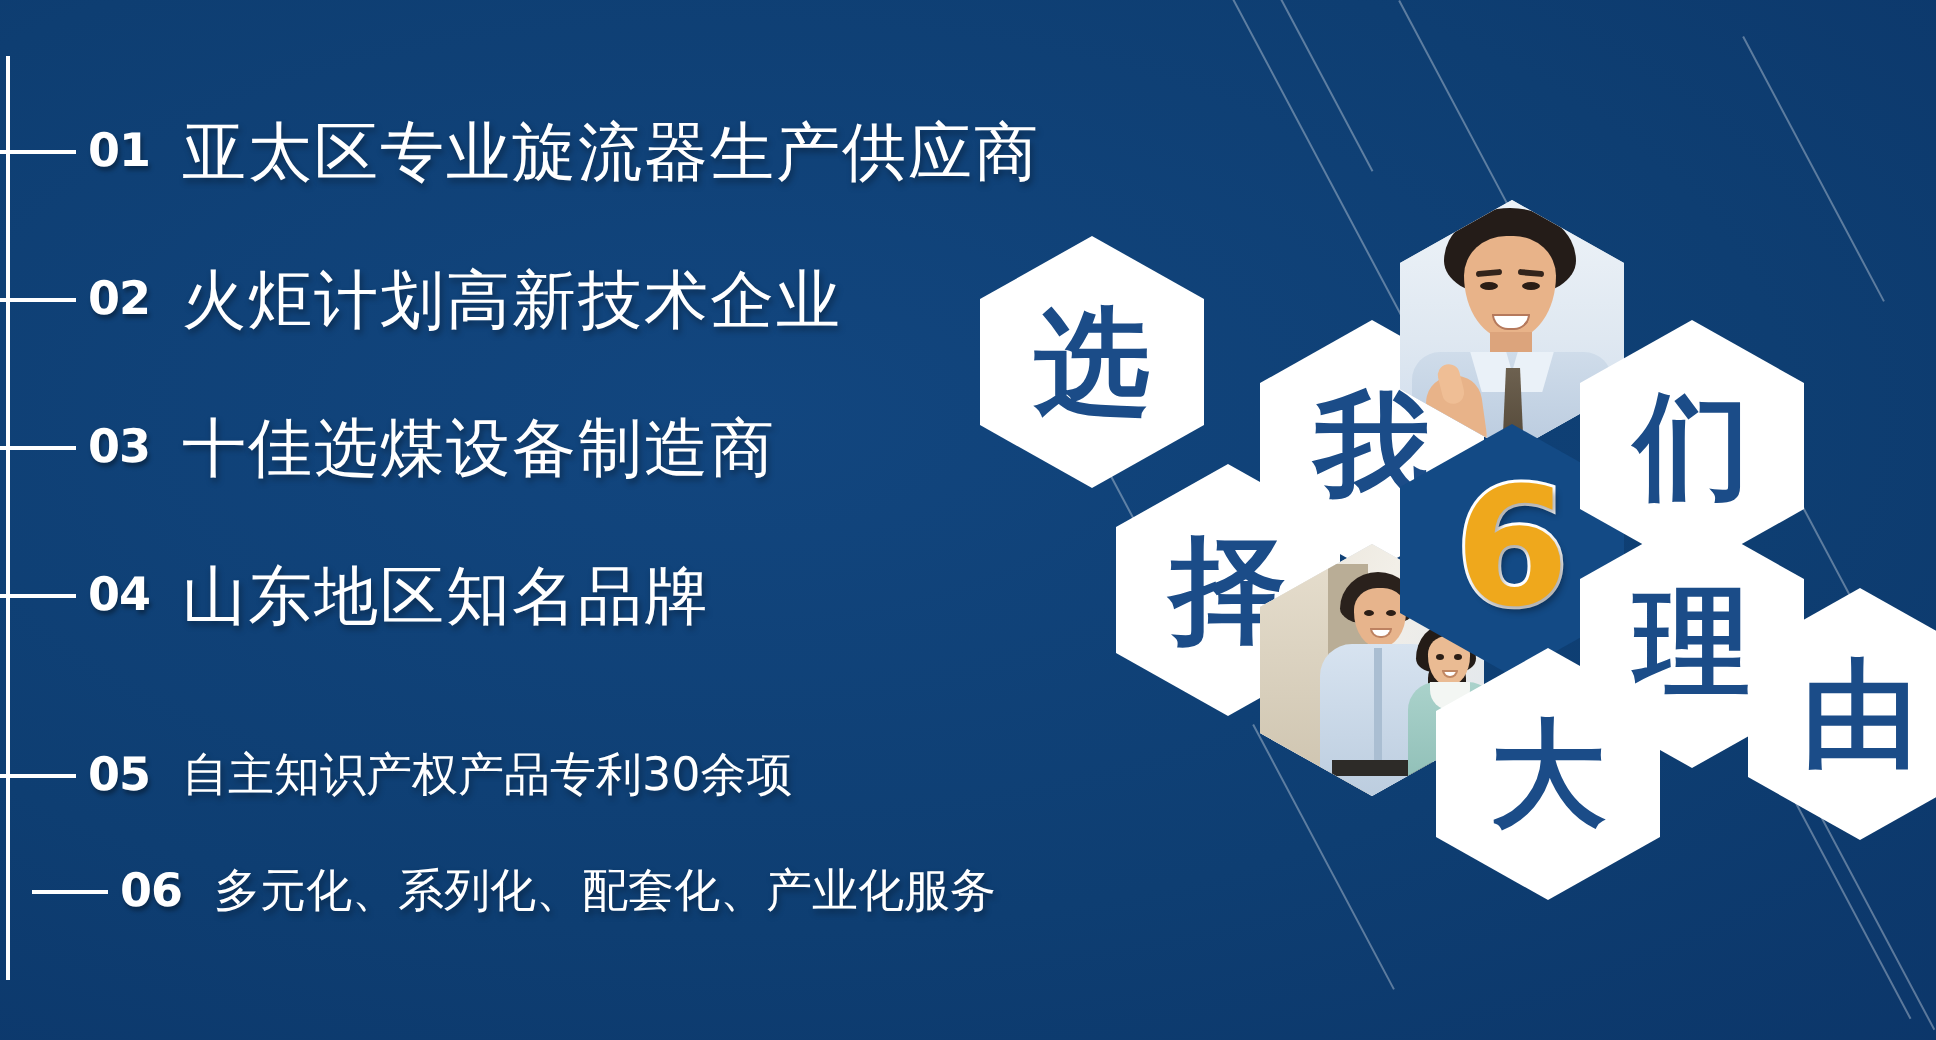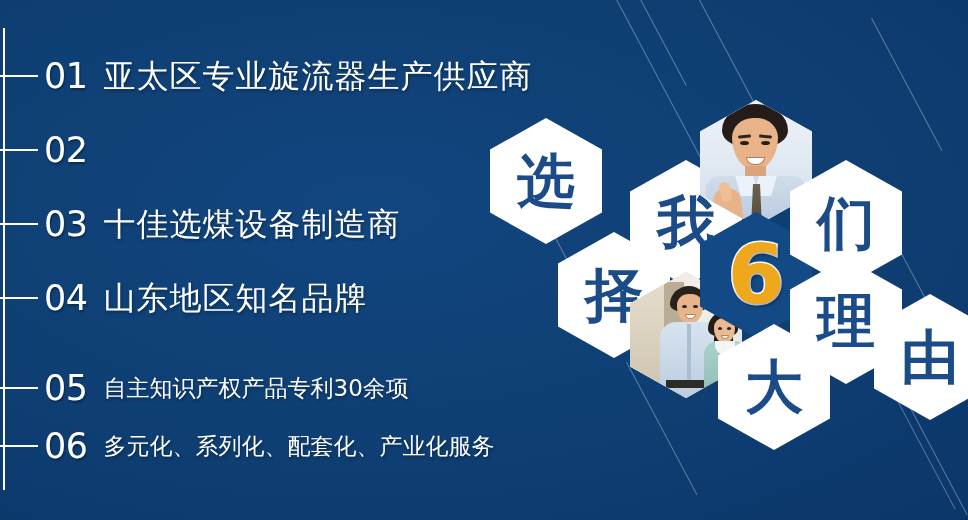--- a/index.html
+++ b/index.html
@@ -46,22 +46,22 @@
     white-space:nowrap;
   }
   .tick {
     width:38px; height:2px;
     background:#ffffff;
     margin-right:6px;
     flex:none;
   }
   .num {
     font-family:"DejaVu Sans","Liberation Sans",sans-serif;
-    font-size:35px;
-    font-weight:normal;
+    font-size:23px;
+    font-weight:bold;
     color:#ffffff;
     letter-spacing:-0.5px;
     line-height:1;
     text-shadow:1px 2px 2px rgba(0,0,0,0.35);
     flex:none;
   }
   .txt {
     font-size:32px;
     color:#ffffff;
     margin-left:16px;
@@ -208,41 +208,42 @@
 
     <div class="row" style="top:28px;">
       <span class="tick"></span>
       <span class="num">01</span>
       <span class="txt">亚太区专业旋流器生产供应商</span>
     </div>
 
     <div class="row" style="top:102px;">
       <span class="tick"></span>
       <span class="num">02</span>
+      <span class="txt">火炬计划高新技术企业</span>
     </div>
 
     <div class="row" style="top:176px;justify-content:flex-end;">
       <span class="tick"></span>
       <span class="num">03</span>
       <span class="txt">十佳选煤设备制造商</span>
     </div>
 
     <div class="row" style="top:250px;">
       <span class="tick"></span>
       <span class="num">04</span>
       <span class="txt">山东地区知名品牌</span>
     </div>
 
     <div class="row" style="top:340px;">
       <span class="tick"></span>
       <span class="num">05</span>
       <span class="txt tight">自主知识产权产品专利30余项</span>
     </div>
 
-    <div class="row" style="top:398px;">
+    <div class="row" style="top:398px;padding-left:16px;">
       <span class="tick"></span>
       <span class="num">06</span>
       <span class="txt tight">多元化、系列化、配套化、产业化服务</span>
     </div>
   </div>
 
   <div id="hexes">
 
     <div class="hexwrap" style="left:490px; top:118px;">
       <div class="hex-ring"></div>

